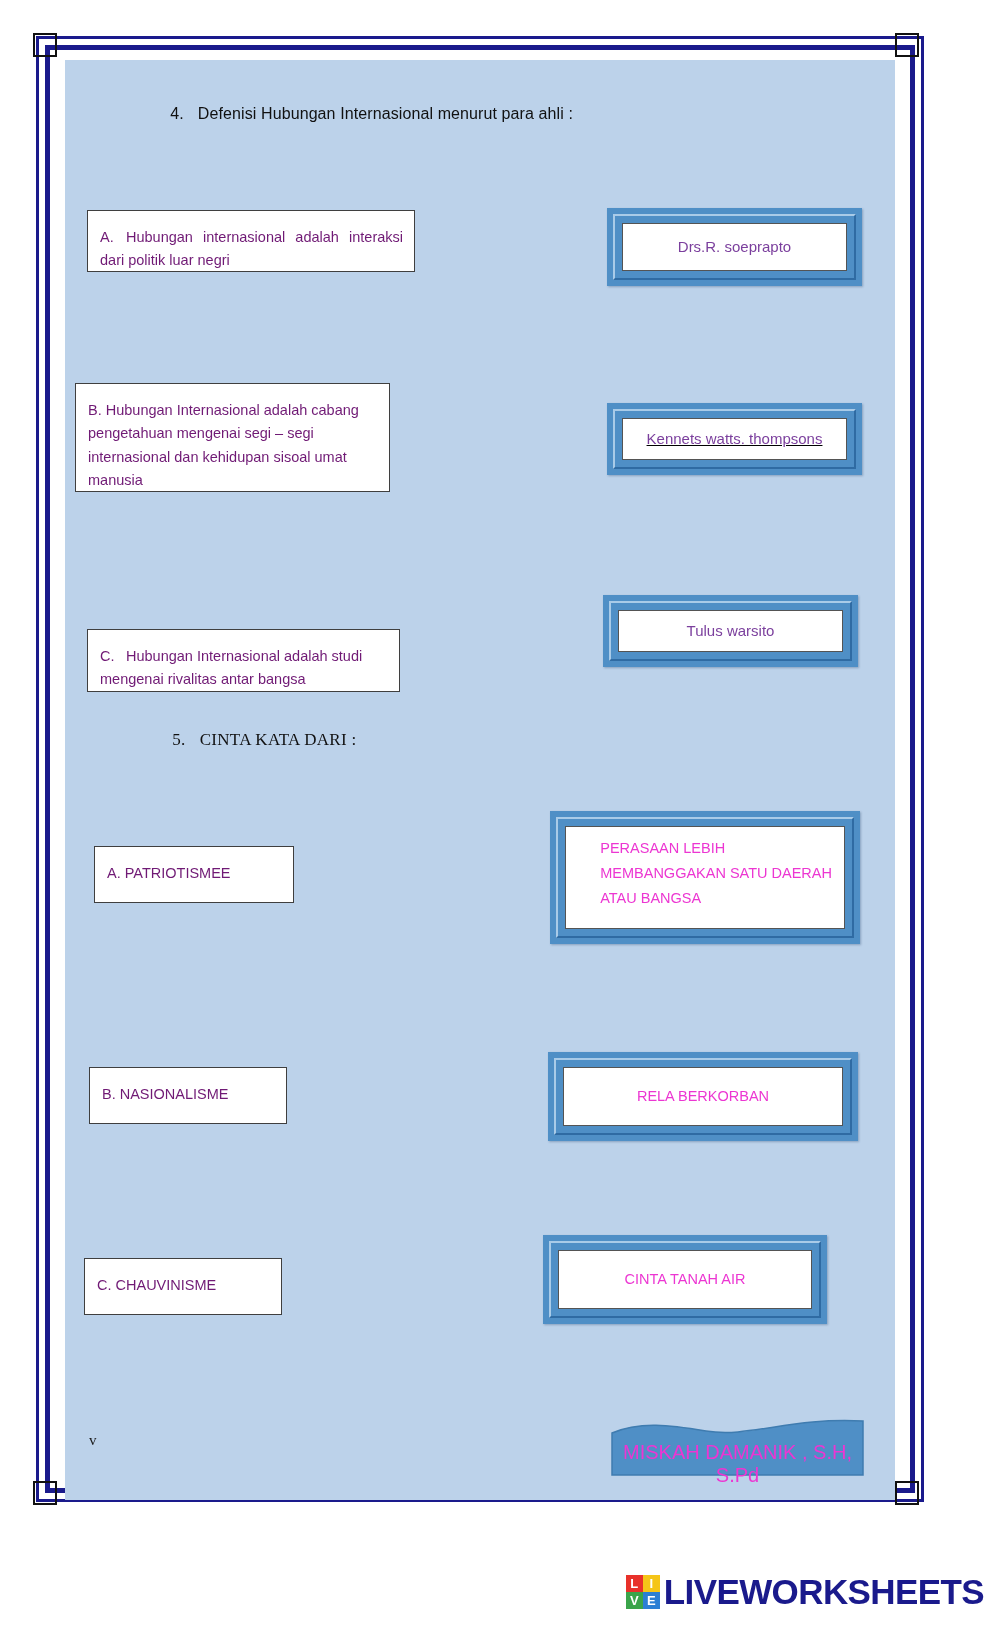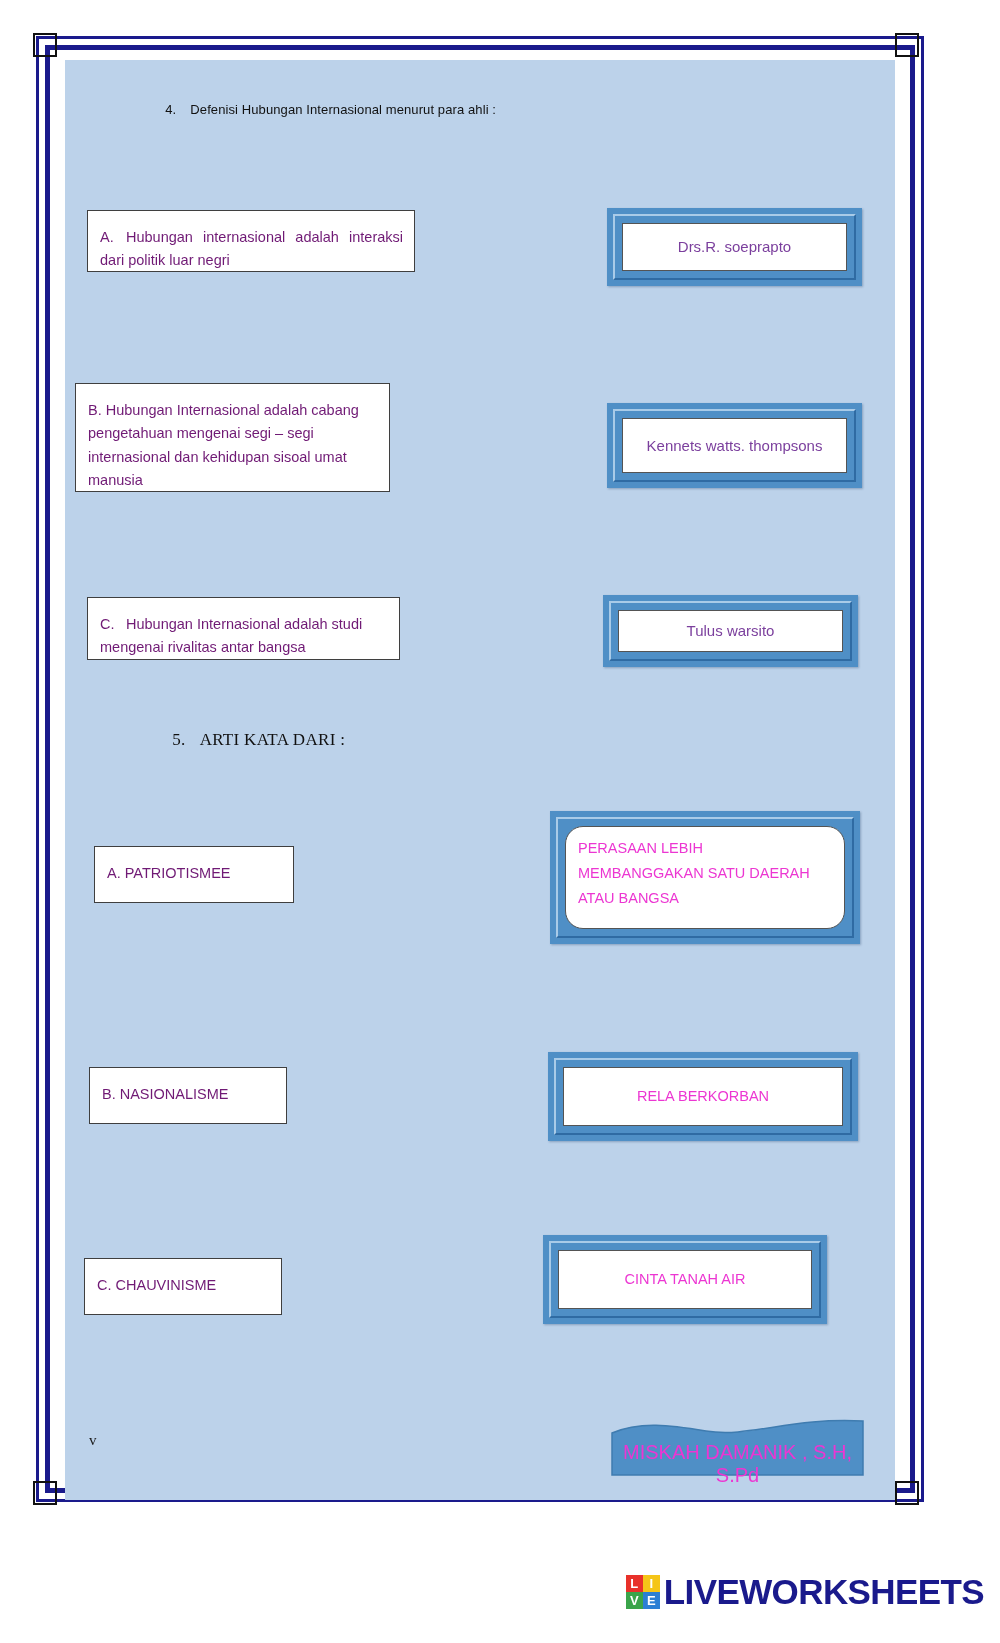--- a/index.html
+++ b/index.html
@@ -65,21 +65,21 @@
 
   
   .q-heading {
     position: absolute;
     color: #111111;
     white-space: pre;
   }
   .q-heading.h4 {
     left: 78px; top: 27px;
     font-family: "Liberation Sans", sans-serif;
-    font-size: 13px;
+    font-size: 16px;
     letter-spacing: .1px;
   }
   .q-heading.h5 {
     left: 80px; top: 650px;
     font-family: "Liberation Serif", serif;
     font-size: 17px;
     letter-spacing: .3px;
   }
   .q-heading .num { display: inline-block; }
   .q-heading .txt { display: inline-block; padding-left: 14px; }
@@ -127,24 +127,23 @@
     height: 100%;
     box-sizing: border-box;
     background: #ffffff;
     border: 1px solid #545454;
     display: flex;
     align-items: center;
     justify-content: center;
     padding: 6px 10px;
   }
   .abox .panel.left-al {
-    justify-content: flex-start;
+    justify-content: flex-end;
     align-items: flex-start;
     padding: 9px 12px;
-    border-radius: 18px;
   }
   .atext {
     font-size: 15px;
     line-height: 1.6;
     white-space: pre-line;
   }
   .atext.purple {
     color: #7b3f9d;
     font-family: "Liberation Sans", sans-serif;
   }
@@ -255,42 +254,42 @@
         <div class="panel">
           <span class="atext purple">Drs.R. soeprapto</span>
         </div>
       </div>
     </div>
 
     <div class="qbox" style="left:10px; top:323px; width:315px; height:109px;">
       <p>B. Hubungan Internasional adalah cabang pengetahuan mengenai segi – segi internasional dan kehidupan sisoal umat manusia</p>
     </div>
 
-    <div class="abox" style="left:542px; top:343px; width:255px; height:85px;">
+    <div class="abox" style="left:542px; top:343px; width:255px; height:72px;text-decoration:underline;">
       <div class="bevel">
         <div class="panel">
           <span class="atext purple">Kennets watts. thompsons</span>
         </div>
       </div>
     </div>
 
-    <div class="qbox" style="left:22px; top:537px; width:313px; height:63px;">
+    <div class="qbox" style="left:22px; top:569px; width:313px; height:63px;">
       <p><span class="lead">C.</span><span>Hubungan Internasional adalah   studi mengenai rivalitas antar bangsa</span></p>
     </div>
 
     <div class="abox" style="left:538px; top:535px; width:255px; height:72px;">
       <div class="bevel">
         <div class="panel">
           <span class="atext purple serifish">Tulus warsito</span>
         </div>
       </div>
     </div>
 
     <div class="q-heading h5">
-      <span class="num">5.</span><span class="txt">ARTI KATA DARI :</span>
+      <span class="num">5.</span><span class="txt">CINTA KATA DARI :</span>
     </div>
 
     <div class="qbox" style="left:29px; top:786px; width:200px; height:57px;">
       <p>A.  PATRIOTISMEE</p>
     </div>
 
     <div class="abox" style="left:485px; top:751px; width:310px; height:133px;">
       <div class="bevel">
         <div class="panel left-al">
           <span class="atext magenta">PERASAAN LEBIH

